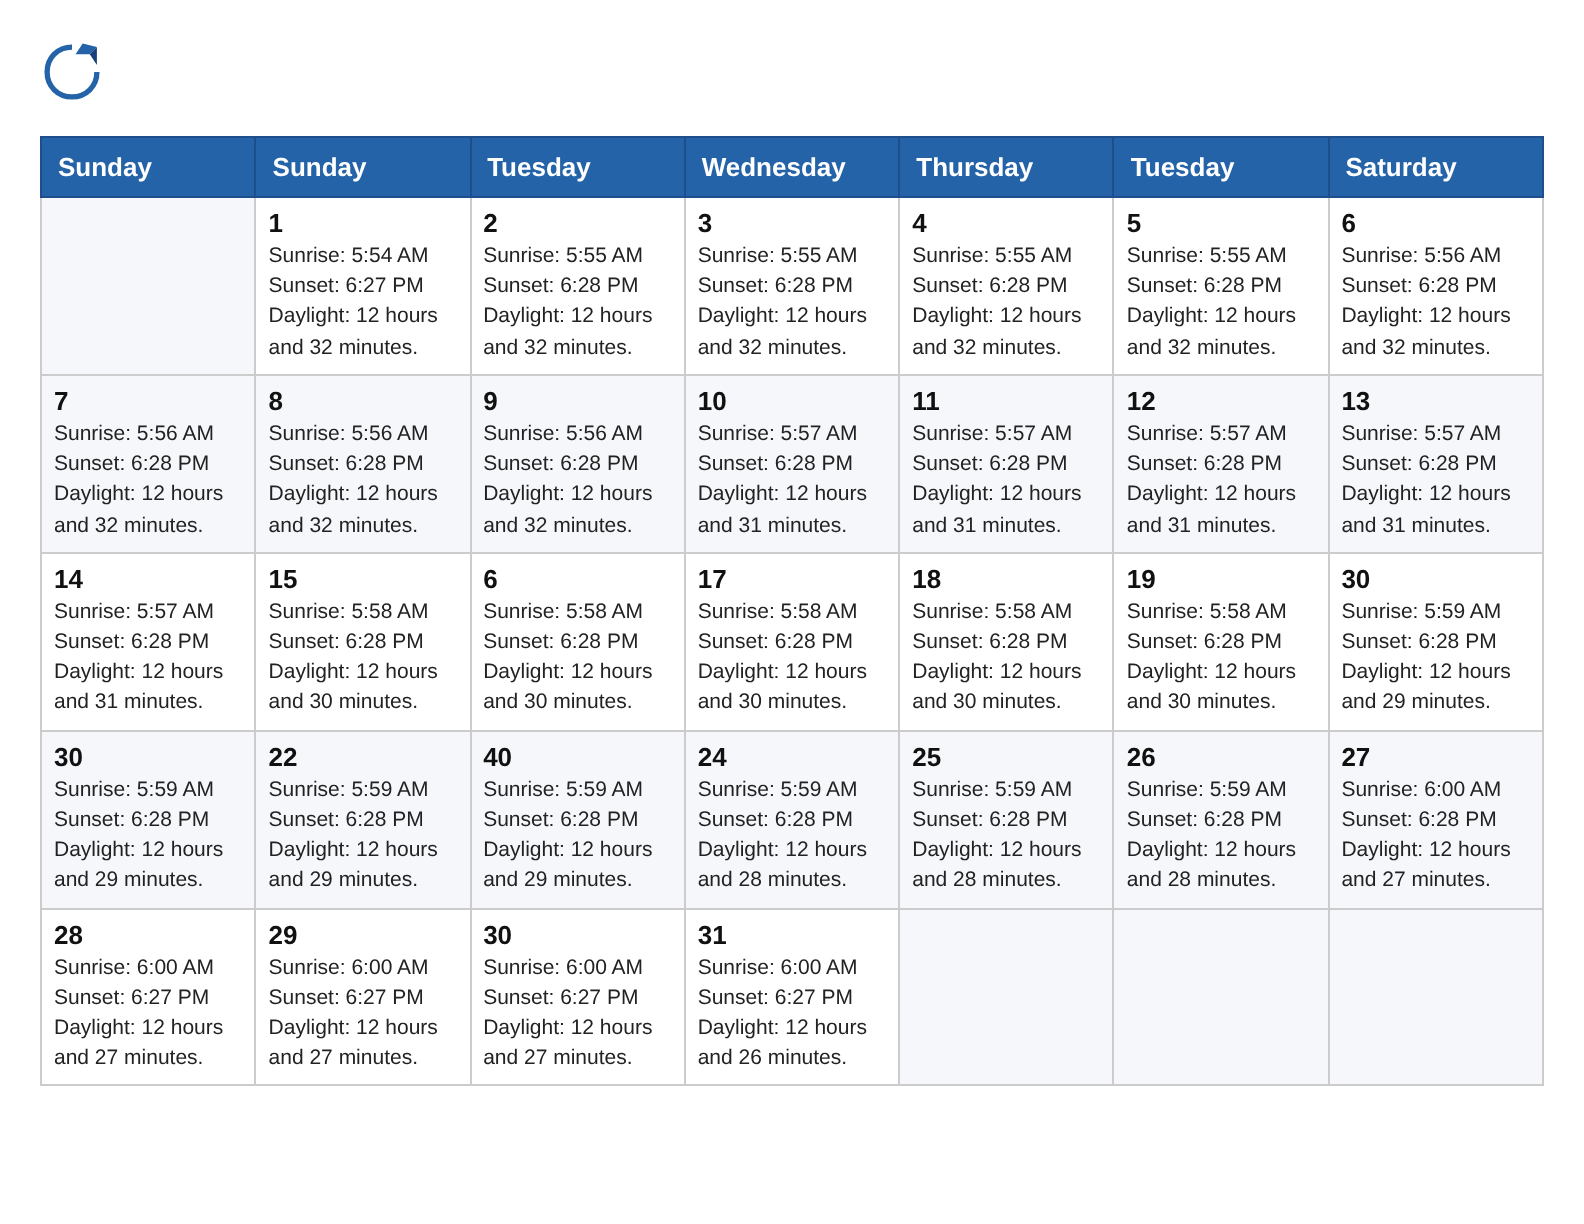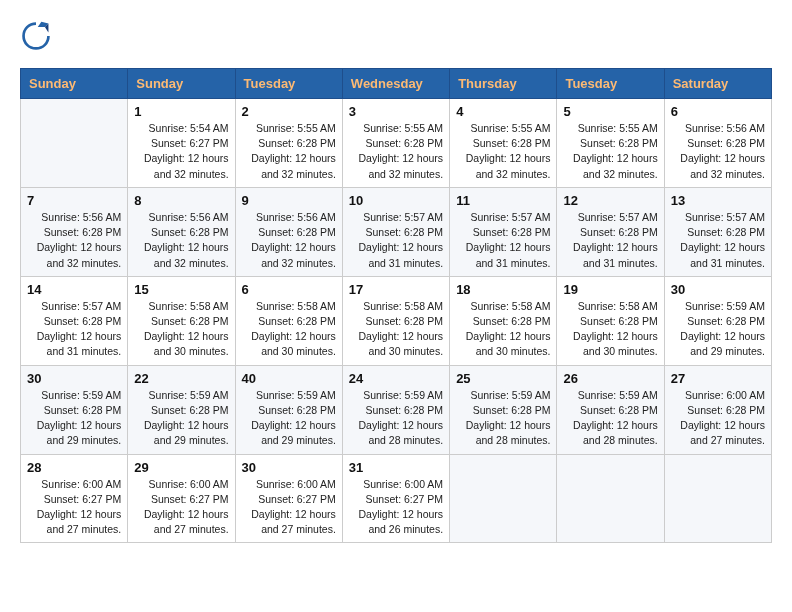--- a/index.html
+++ b/index.html
@@ -39,21 +39,21 @@
       color: #333;
       margin-top: 2px;
     }
     .calendar {
       width: 100%;
       border-collapse: collapse;
       border: 1px solid #ccc;
     }
     .calendar th {
       background: #2563a8;
-      color: #fdba74;
+      color: #ffffff;
       font-size: 13px;
       font-weight: bold;
       padding: 7px 8px;
       text-align: left;
       border: 1px solid #1e4e8c;
     }
     .calendar td {
       vertical-align: top;
       border: 1px solid #ccc;
       padding: 5px 6px;
@@ -71,21 +71,20 @@
       font-size: 13px;
       font-weight: bold;
       color: #111;
       display: block;
       margin-bottom: 2px;
     }
     .day-info {
       font-size: 10.5px;
       color: #222;
       line-height: 1.45;
-      text-align: right;
     }
     .empty-cell {
       background: #f5f7fa !important;
     }
   </style>
 </head>
 <body>
 
 <div class="header">
   <div class="logo">

